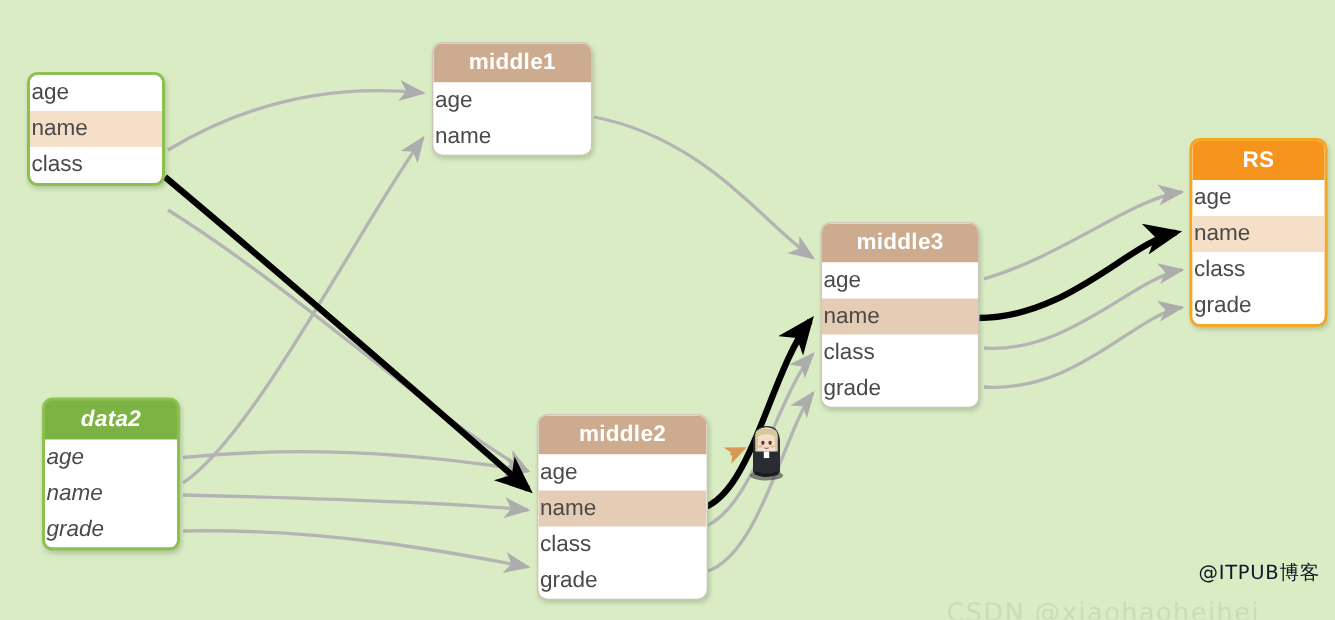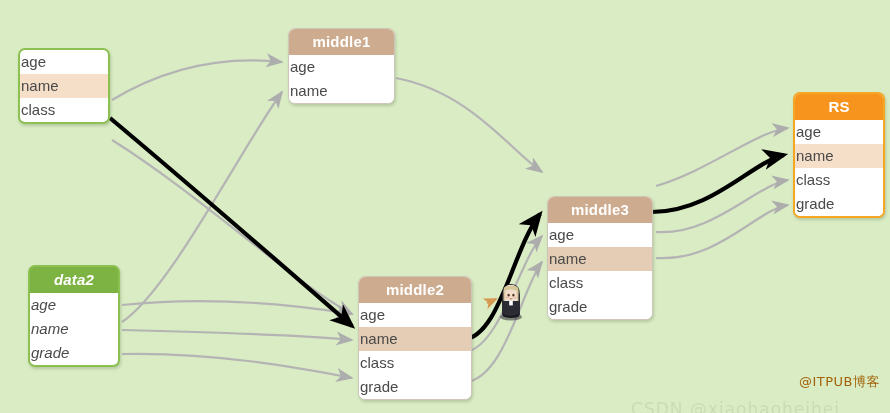--- a/index.html
+++ b/index.html
@@ -75,21 +75,21 @@
     background: #ffffff;
   }
   .node.orange .node-header { background: #f7941e; }
   .node.orange .field.hl { background: #f6dfc9; }
 
   .watermark {
     position: absolute;
     right: 10px;
     bottom: 22px;
     font-size: 13px;
-    color: #a16207;
+    color: #0f172a;
     letter-spacing: 0.5px;
     font-family: "DejaVu Sans", sans-serif;
   }
   .watermark-sub {
     position: absolute;
     right: 50px;
     bottom: -6px;
     font-size: 17px;
     color: #cadcb4;
     letter-spacing: 1px;
@@ -182,21 +182,21 @@
   <div class="node tan" style="left:358px; top:276px; width:114px;">
     <div class="node-header">middle2</div>
     <div class="node-body">
       <div class="field">age</div>
       <div class="field hl">name</div>
       <div class="field">class</div>
       <div class="field">grade</div>
     </div>
   </div>
 
-  <div class="node tan" style="left:547px; top:148px; width:106px;margin-top:48px;">
+  <div class="node tan" style="left:547px; top:148px; width:106px;">
     <div class="node-header">middle3</div>
     <div class="node-body">
       <div class="field">age</div>
       <div class="field hl">name</div>
       <div class="field">class</div>
       <div class="field">grade</div>
     </div>
   </div>
 
   <div class="node orange" style="left:793px; top:92px; width:92px;">

